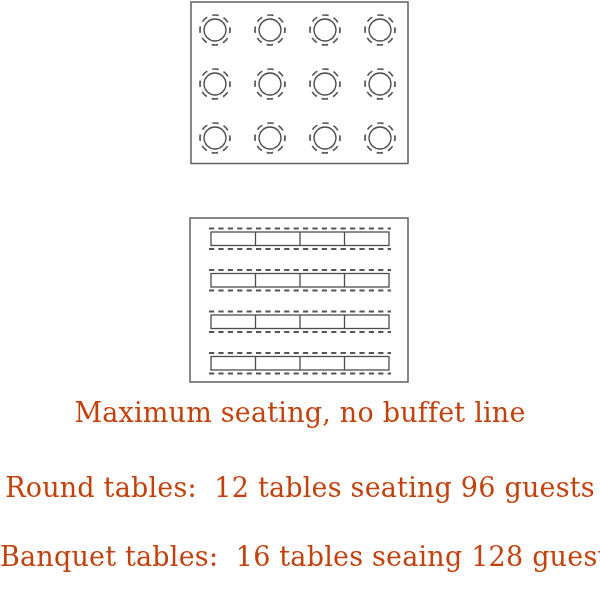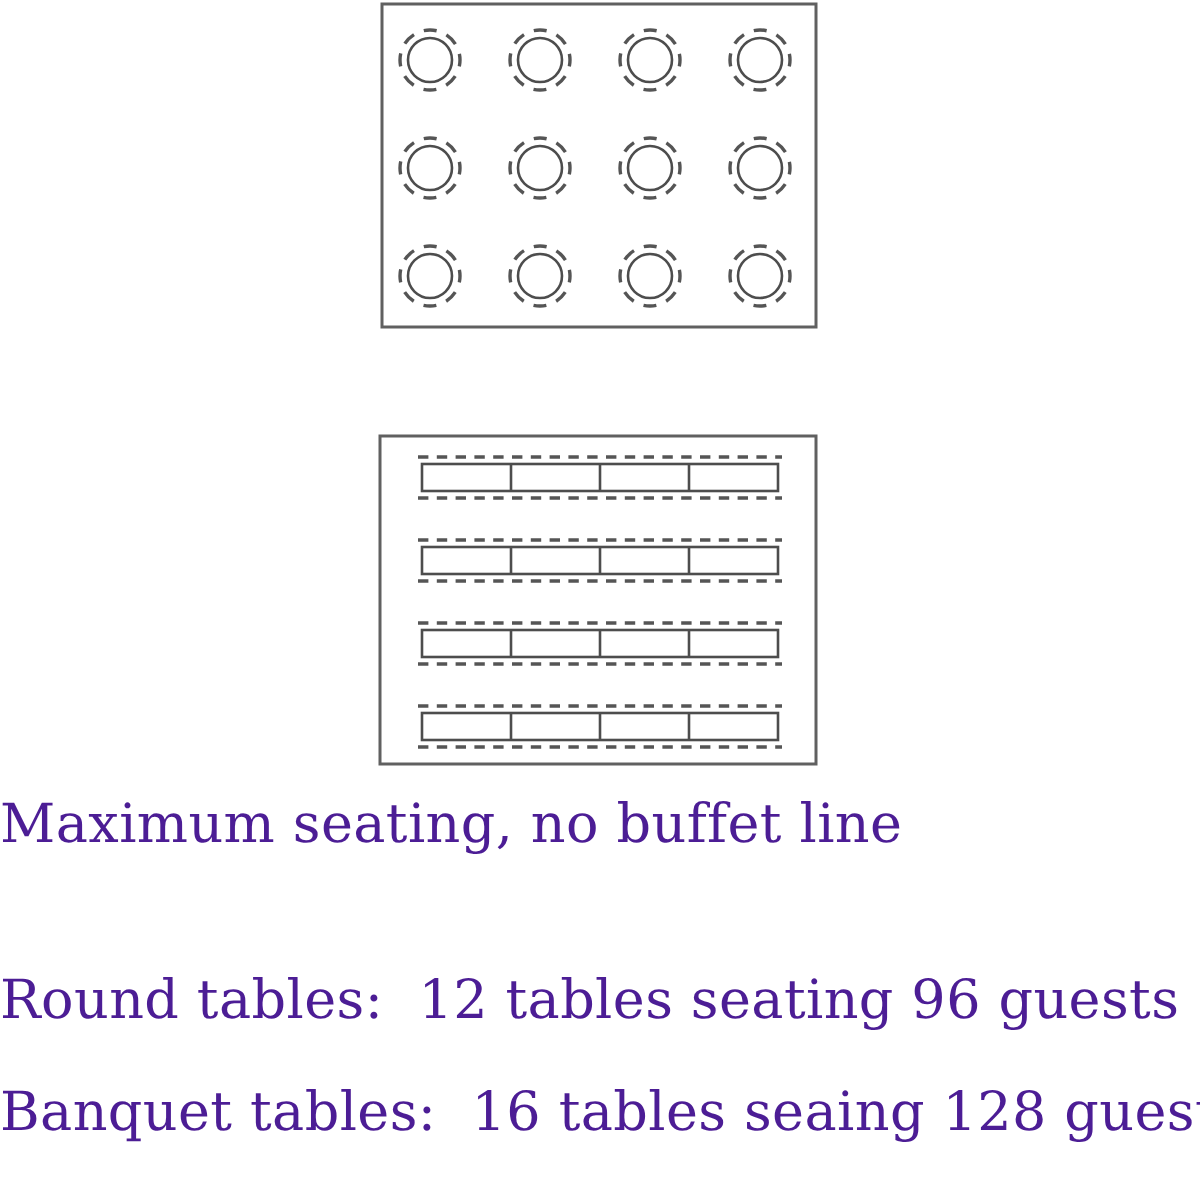--- a/index.html
+++ b/index.html
@@ -18,29 +18,29 @@
   svg.room {
     position: absolute;
     display: block;
   }
   #round-room   { left: 190px; top: 1px; }
   #banquet-room { left: 189px; top: 216px; }
   .caption {
     position: absolute;
     left: 0;
     width: 600px;
-    text-align: left;
+    text-align: center;
     font-size: 27px;
     line-height: 34px;
-    color: #4c1d95;
+    color: #c2410c;
     white-space: pre;
     letter-spacing: 0.2px;
   }
   #cap-0 { top: 396px; }
-  #cap-1 { top: 484px; }
+  #cap-1 { top: 471px; }
   #cap-2 { top: 540px; }
 </style>
 </head>
 <body>
 
 <div class="page">
 
   <svg id="round-room" class="room" width="220" height="165" viewBox="0 0 220 165">
       <rect x="1" y="1" width="217" height="161.5" fill="#ffffff" stroke="#606060" stroke-width="1.5"></rect>
       <g>

